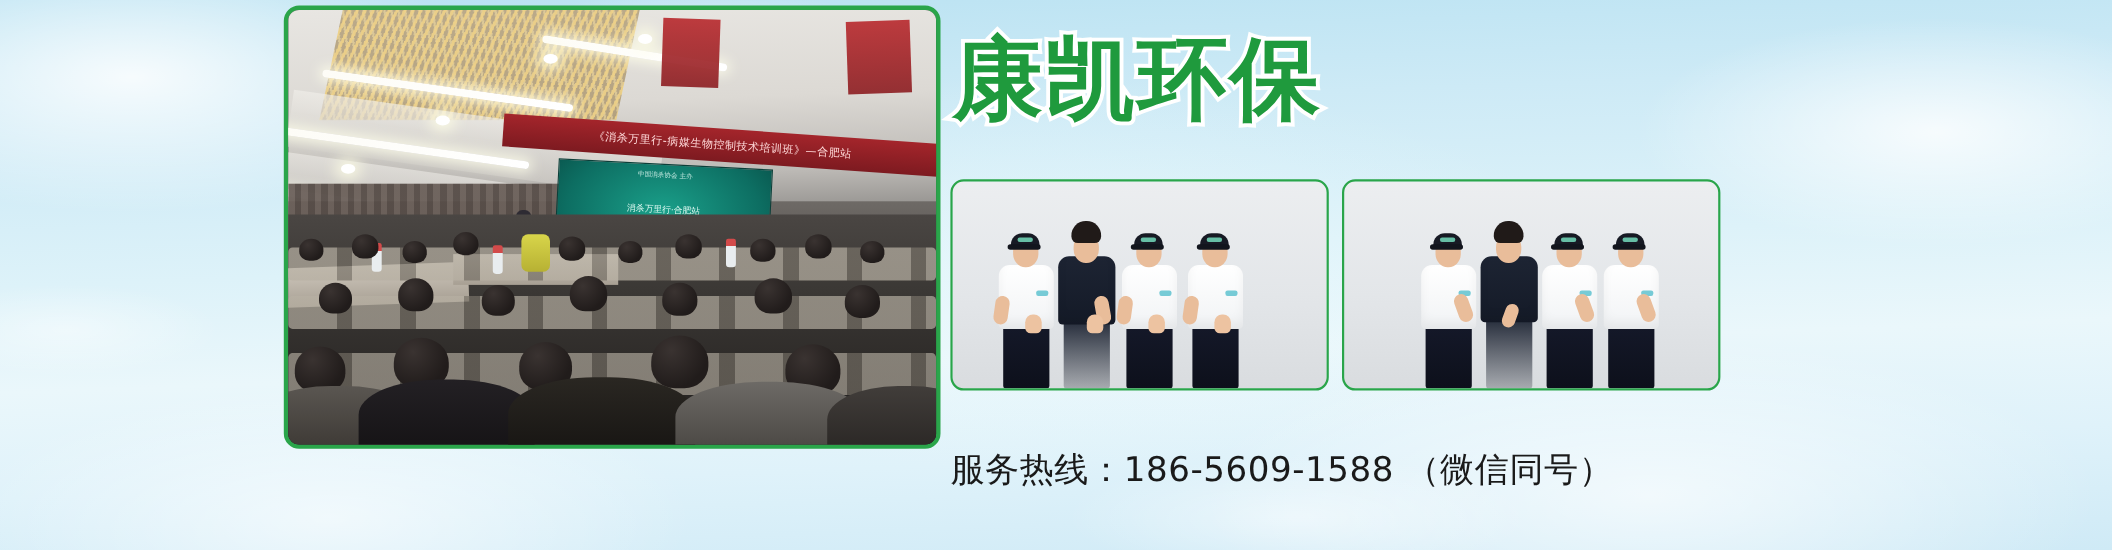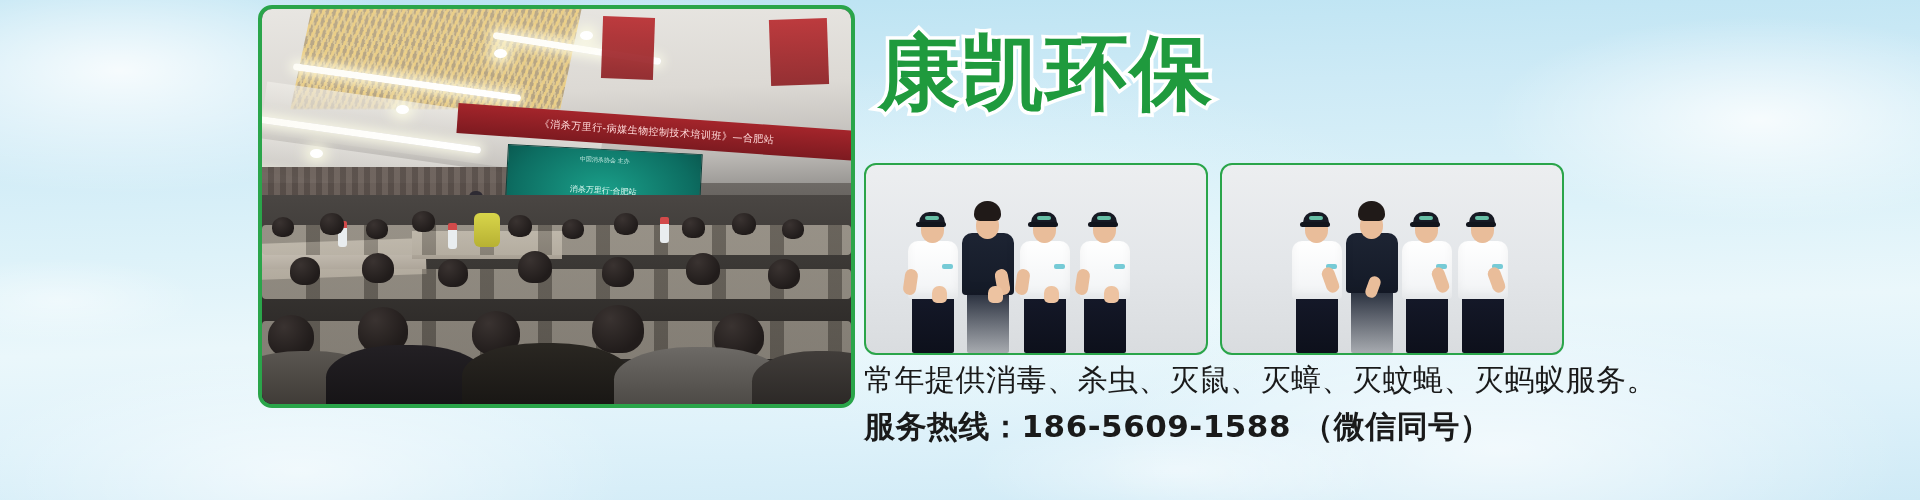--- a/index.html
+++ b/index.html
@@ -126,21 +126,20 @@
   .right{
     position:absolute; left:862px; top:0; width:1058px; height:500px;
   }
   .brand{
     position:absolute; left:4px; top:32px;
     font-size:82px; font-weight:bold; line-height:1;
     color:#1f9a3d; letter-spacing:2px;
     -webkit-text-stroke:7px #ffffff;
     paint-order:stroke fill;
     font-family:"DejaVu Sans","Liberation Sans",sans-serif;
-    margin-left:12px;
   }
   .orange-band{
     position:absolute; left:1px; top:120px; width:698px; height:37px;
     background:#f5a818;
     display:flex; align-items:center;
   }
   .orange-band .txt{
     color:#ffffff; font-size:29px; font-weight:bold; letter-spacing:1px;
     margin-left:6px; line-height:1;
     font-family:"DejaVu Sans","Liberation Sans",sans-serif;
@@ -172,21 +171,20 @@
 
   .service-line{
     position:absolute; left:2px; top:360px;
     font-size:30px; color:#1a1a1a; letter-spacing:.5px; white-space:nowrap;
     font-family:"DejaVu Sans","Liberation Sans",sans-serif;
   }
   .hotline{
     position:absolute; left:2px; top:406px;
     font-size:31px; color:#1a1a1a; letter-spacing:.5px; white-space:nowrap;
     font-family:"DejaVu Sans","Liberation Sans",sans-serif;
-    font-weight:bold;
   }
 </style>
 </head>
 <body>
 
 <div class="bg"></div>
 
 <div class="photo-main">
   <div class="hall">
 
@@ -357,16 +355,15 @@
         <div class="p-badge" style="left:34px;bottom:84px"></div>
         <div class="p-arm" style="left:32px;bottom:60px;transform:rotate(-20deg)"></div>
         <div class="p-face" style="left:13px;bottom:110px"></div>
         <div class="p-cap" style="left:11px;bottom:128px">
             <span class="logo"></span>
           </div>
       </div>
     </div>
   </div>
 
-  <div class="service-line">常年提供消毒、杀虫、灭鼠、灭蟑、灭蚊蝇、灭蚂蚁服务。</div>
 
   <div class="hotline">服务热线：186-5609-1588 （微信同号）</div>
 </div>
 
 </body></html>

